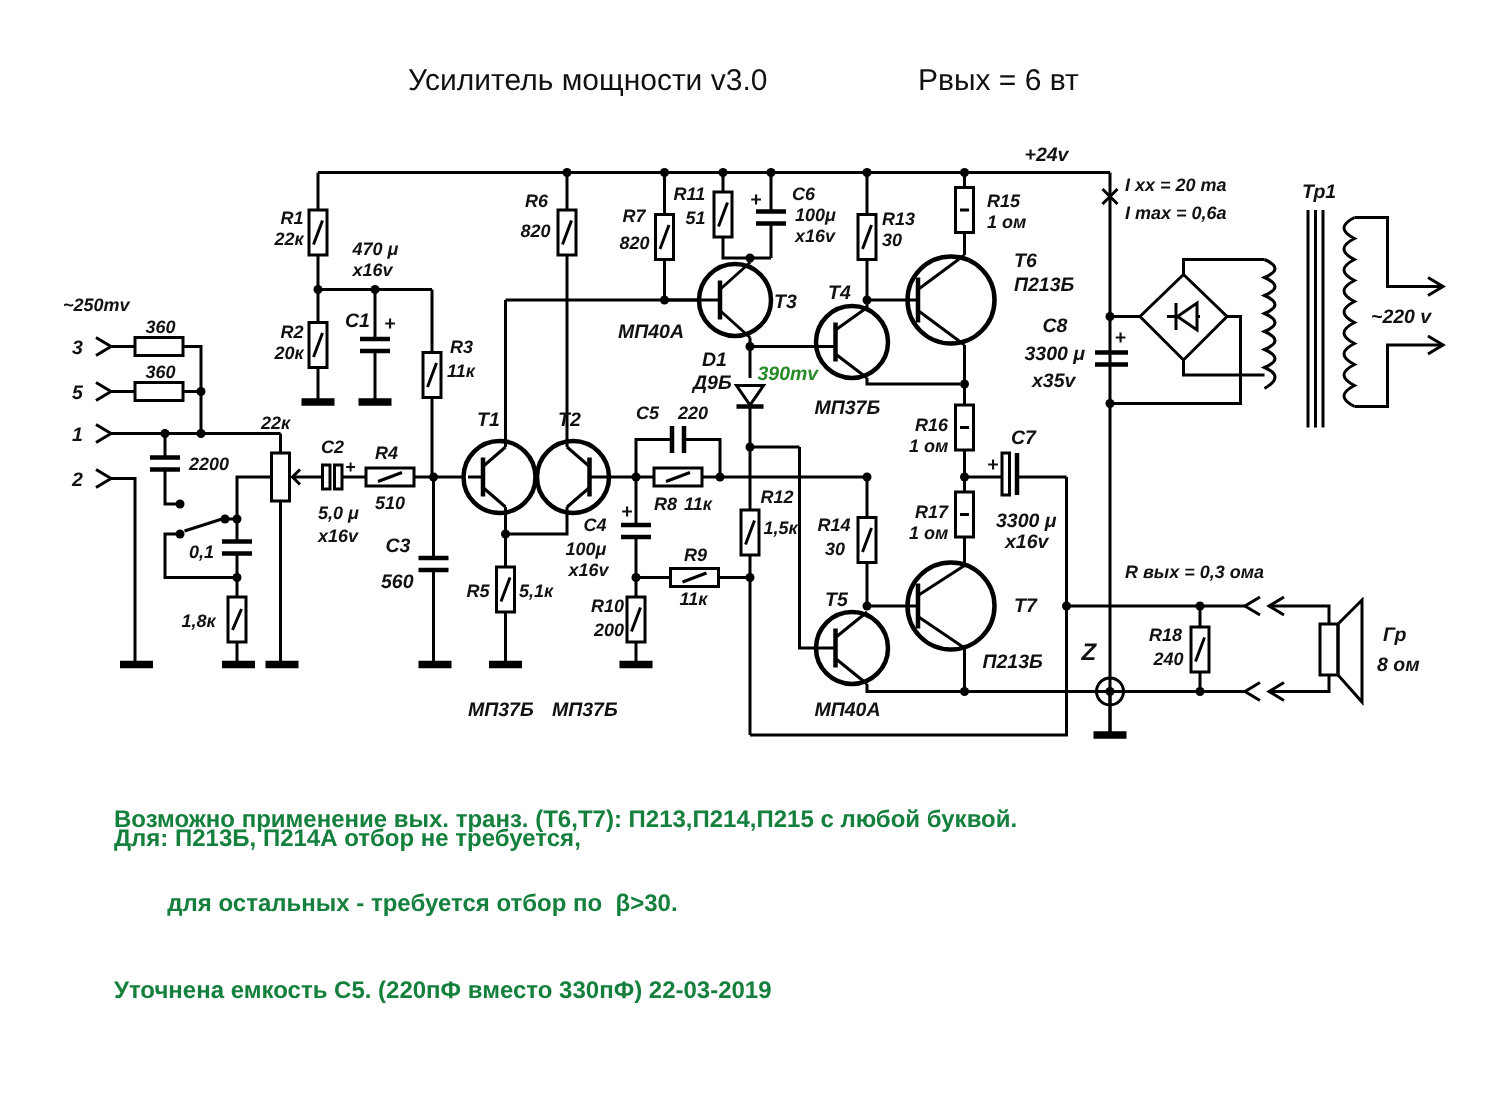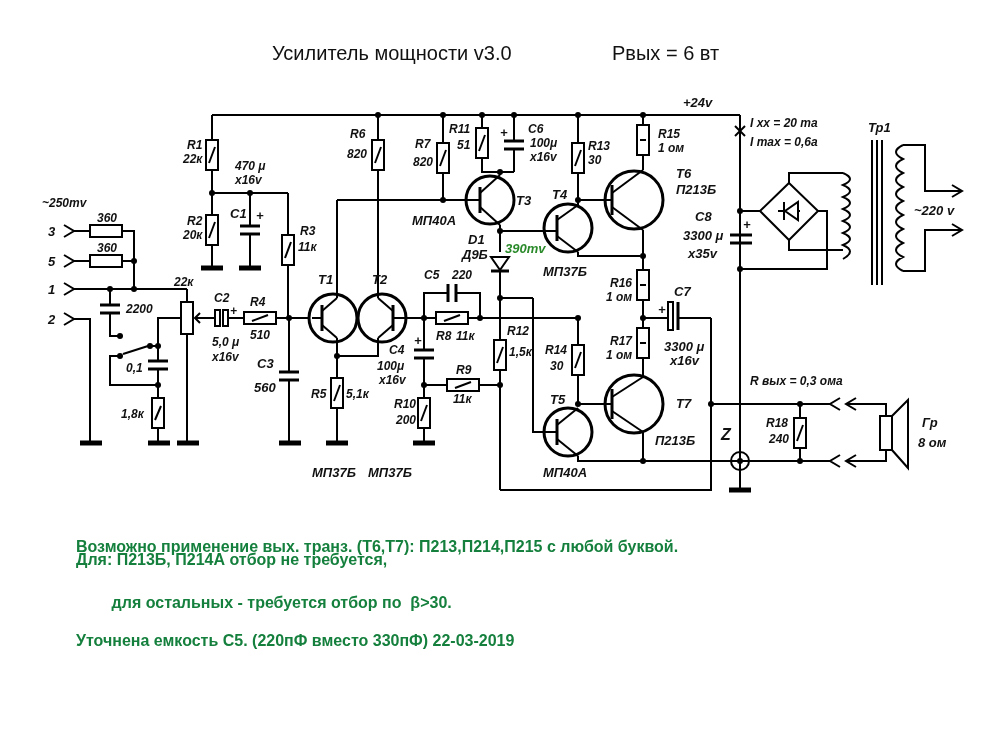--- a/index.html
+++ b/index.html
@@ -433,13 +433,13 @@
     <circle class="w" cx="740" cy="461" r="9"></circle>
     <circle class="dot" cx="740" cy="461" r="3"></circle>
     <line class="w" x1="740" y1="461" x2="740" y2="490"></line>
     <line class="gnd" x1="729" y1="490" x2="751" y2="490"></line>
   </g>
 </svg>
 
 <div class="note" style="top:538px">Возможно применение вых. транз. (T6,T7): П213,П214,П215 с любой буквой.</div>
 <div class="note" style="top:551px">Для: П213Б, П214А отбор не требуется,</div>
 <div class="note" style="top:594px">        для остальных - требуется отбор по  β&gt;30.</div>
-<div class="note" style="top:632px">Уточнена емкость С5. (220пФ вместо 330пФ) 22-03-2019</div>
+<div class="note" style="top:652px">Уточнена емкость С5. (220пФ вместо 330пФ) 22-03-2019</div>
 
 </body></html>

